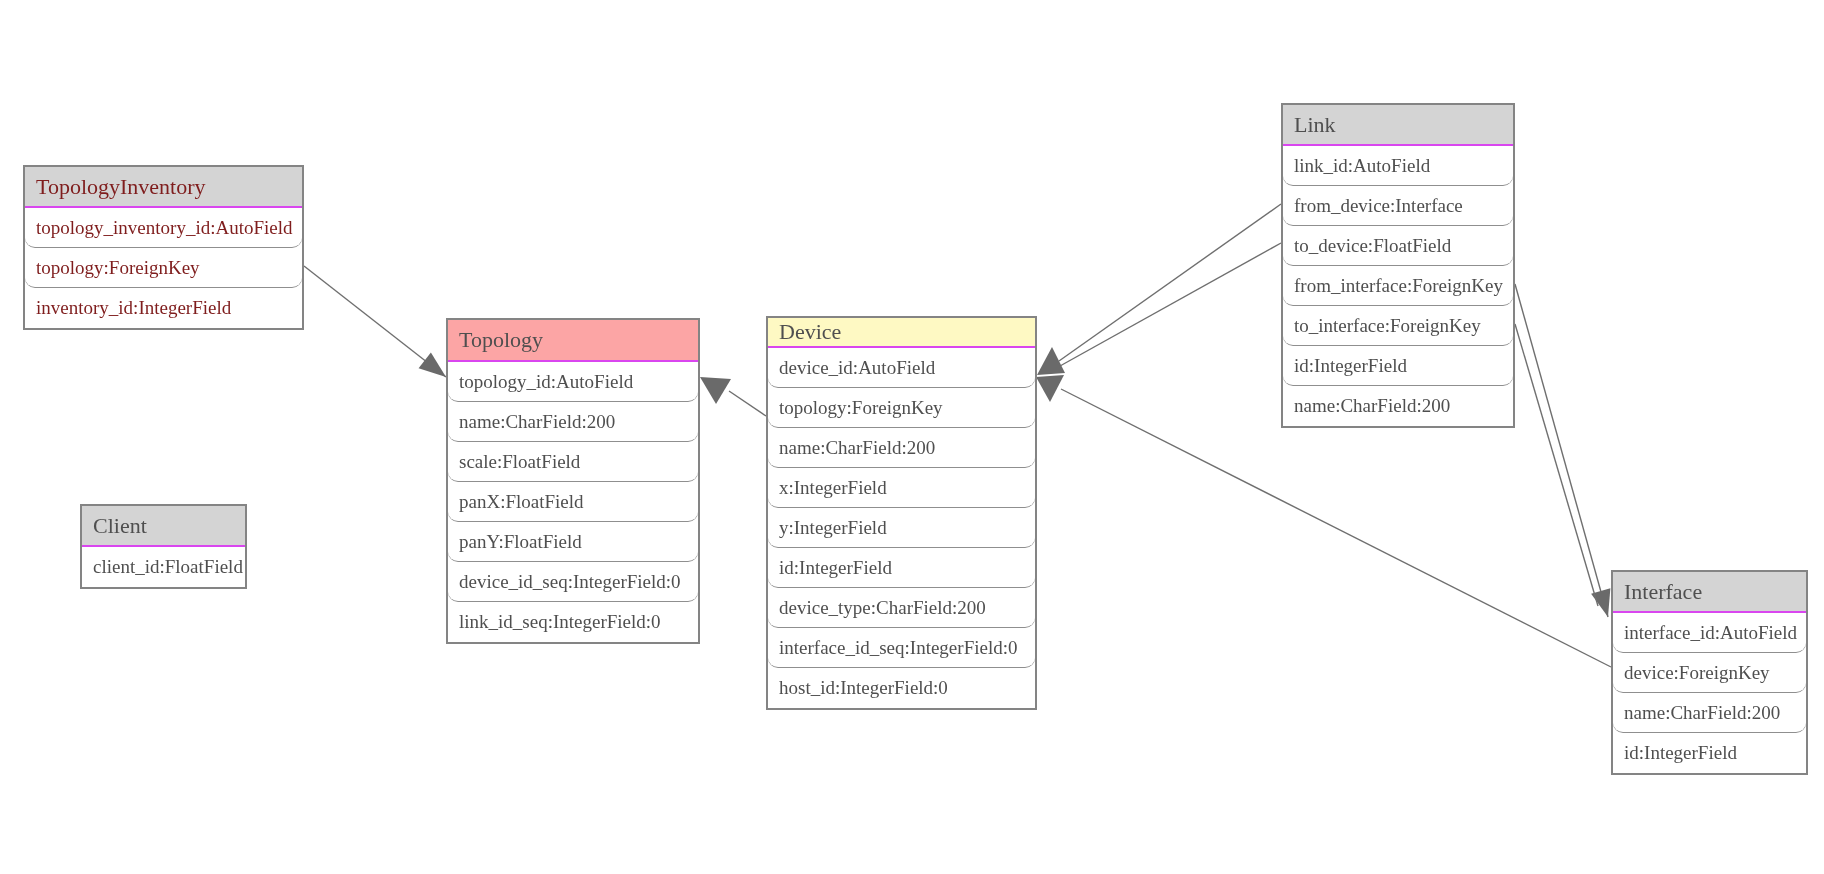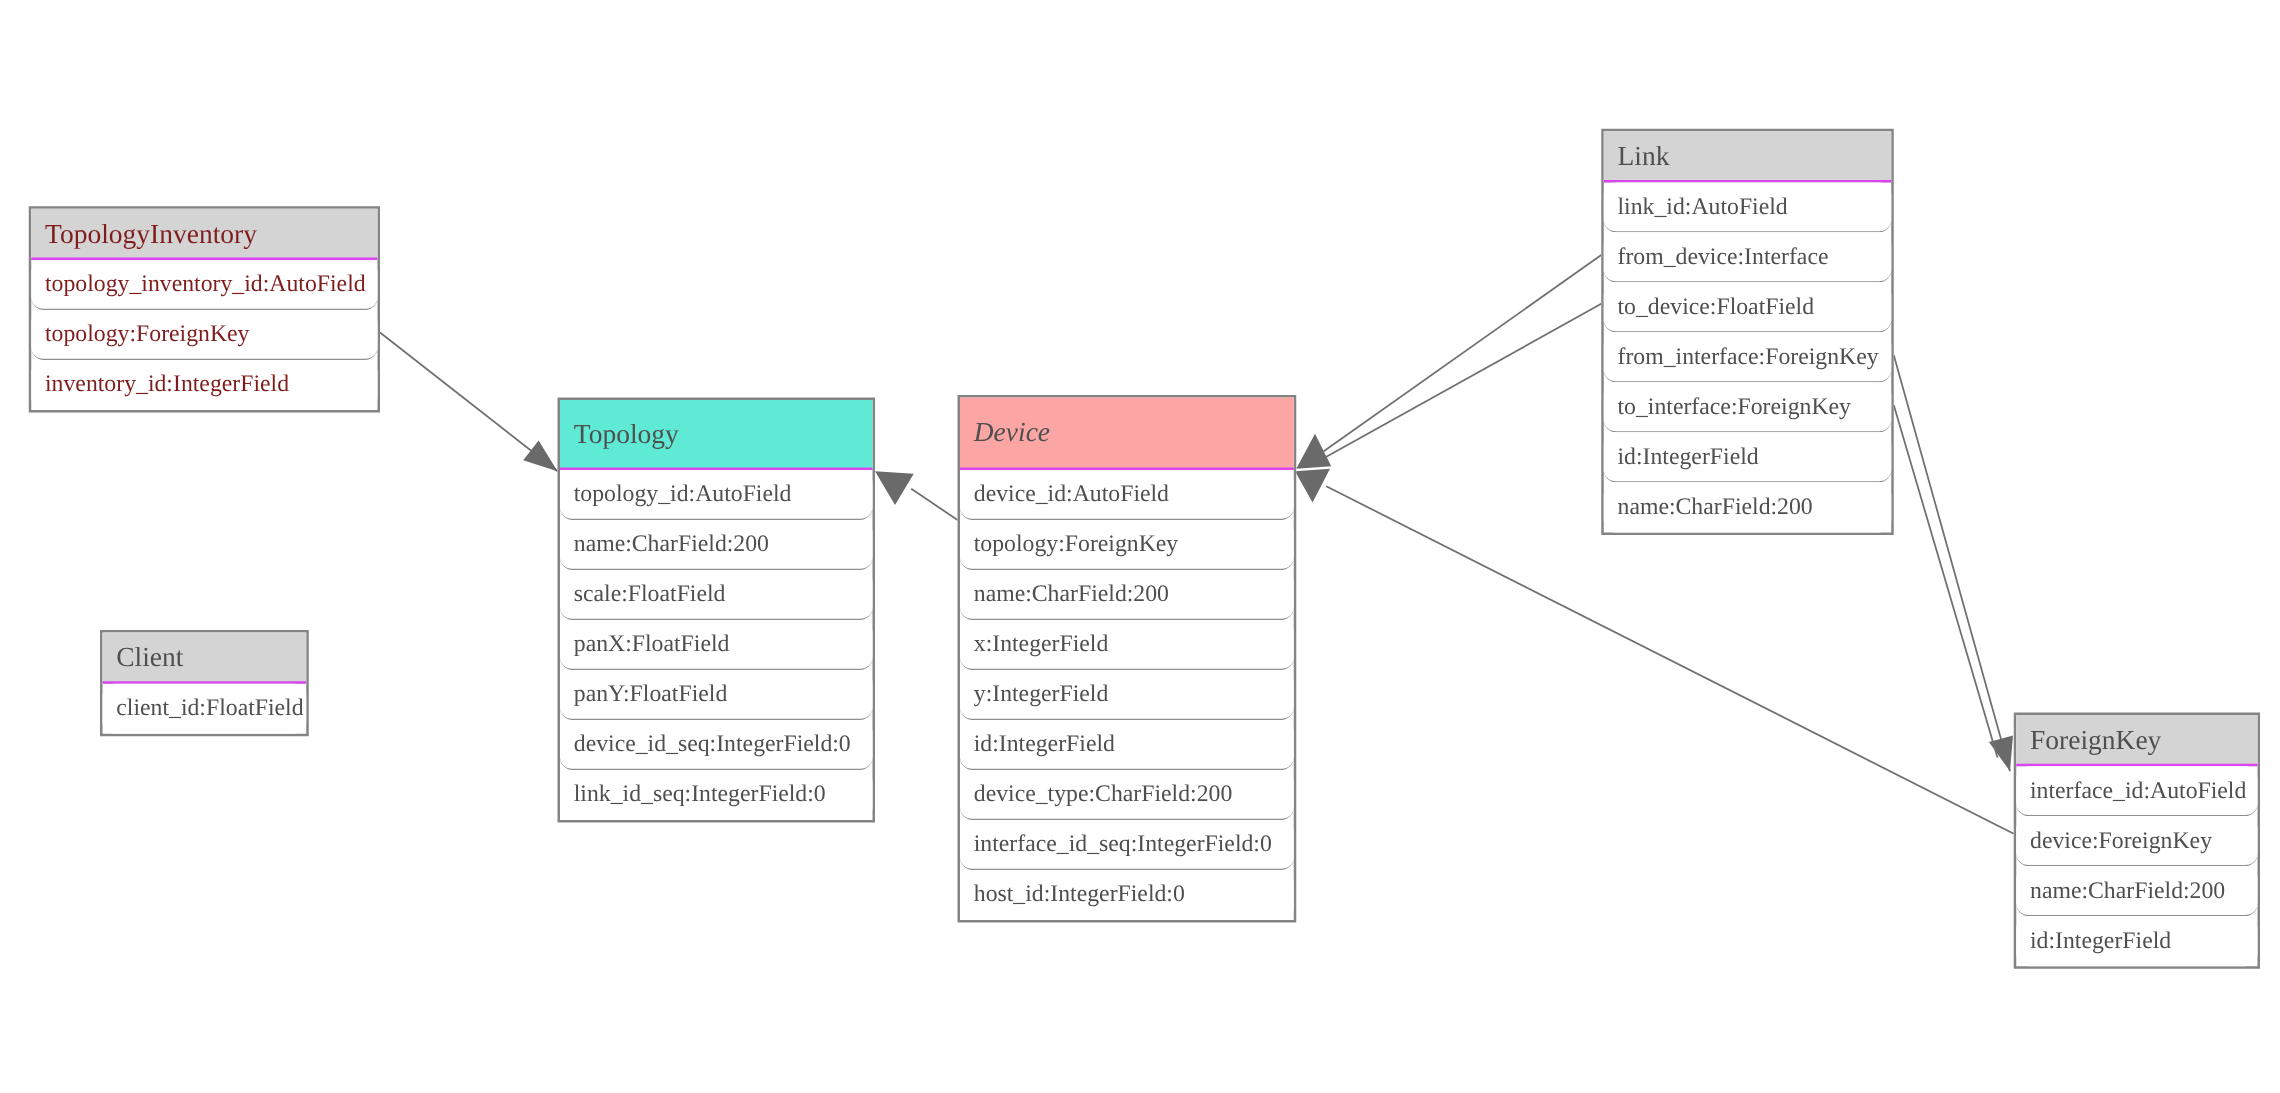--- a/index.html
+++ b/index.html
@@ -64,35 +64,35 @@
       <polygon points="1052,347 1037,375 1065,373" fill="#6a6a6a" stroke="none"></polygon>
       <polygon points="1036,377 1064,375 1050,402" fill="#6a6a6a" stroke="none"></polygon>
     </svg>
 <div class="entity" style="left: 23px; top: 165px; width: 281px; border-color: rgb(132, 132, 132); color: #7f1d1d;">
       <div class="entity-header" style="height: 41px; background: rgb(212, 212, 212);">TopologyInventory</div>
       <div class="entity-row" style="height: 40px;">topology_inventory_id:AutoField</div>
       <div class="entity-row" style="height: 40px;">topology:ForeignKey</div>
       <div class="entity-row" style="height: 40px;">inventory_id:IntegerField</div>
     </div>
     <div class="entity" style="left: 446px; top: 318px; width: 254px; border-color: rgb(132, 132, 132); color: rgb(79, 79, 79);">
-      <div class="entity-header" style="height: 56px; background: #5eead4;">Topology</div>
+      <div class="entity-header" style="height: 42px; background: #fca5a5;">Topology</div>
       <div class="entity-row" style="height: 40px;">topology_id:AutoField</div>
       <div class="entity-row" style="height: 40px;">name:CharField:200</div>
       <div class="entity-row" style="height: 40px;">scale:FloatField</div>
       <div class="entity-row" style="height: 40px;">panX:FloatField</div>
       <div class="entity-row" style="height: 40px;">panY:FloatField</div>
       <div class="entity-row" style="height: 40px;">device_id_seq:IntegerField:0</div>
       <div class="entity-row" style="height: 40px;">link_id_seq:IntegerField:0</div>
     </div>
     <div class="entity" style="left: 80px; top: 504px; width: 167px; border-color: rgb(132, 132, 132); color: rgb(79, 79, 79);">
       <div class="entity-header" style="height: 41px; background: rgb(212, 212, 212);">Client</div>
       <div class="entity-row" style="height: 40px;">client_id:FloatField</div>
     </div>
     <div class="entity" style="left: 766px; top: 316px; width: 271px; border-color: rgb(132, 132, 132); color: rgb(79, 79, 79);">
-      <div class="entity-header" style="height: 58px; background: #fca5a5; font-style: italic;">Device</div>
+      <div class="entity-header" style="height: 30px; background: #fef9c3;">Device</div>
       <div class="entity-row" style="height: 40px;">device_id:AutoField</div>
       <div class="entity-row" style="height: 40px;">topology:ForeignKey</div>
       <div class="entity-row" style="height: 40px;">name:CharField:200</div>
       <div class="entity-row" style="height: 40px;">x:IntegerField</div>
       <div class="entity-row" style="height: 40px;">y:IntegerField</div>
       <div class="entity-row" style="height: 40px;">id:IntegerField</div>
       <div class="entity-row" style="height: 40px;">device_type:CharField:200</div>
       <div class="entity-row" style="height: 40px;">interface_id_seq:IntegerField:0</div>
       <div class="entity-row" style="height: 40px;">host_id:IntegerField:0</div>
     </div>
@@ -100,19 +100,19 @@
       <div class="entity-header" style="height: 41px; background: rgb(212, 212, 212);">Link</div>
       <div class="entity-row" style="height: 40px;">link_id:AutoField</div>
       <div class="entity-row" style="height: 40px;">from_device:Interface</div>
       <div class="entity-row" style="height: 40px;">to_device:FloatField</div>
       <div class="entity-row" style="height: 40px;">from_interface:ForeignKey</div>
       <div class="entity-row" style="height: 40px;">to_interface:ForeignKey</div>
       <div class="entity-row" style="height: 40px;">id:IntegerField</div>
       <div class="entity-row" style="height: 40px;">name:CharField:200</div>
     </div>
     <div class="entity" style="left: 1611px; top: 570px; width: 197px; border-color: rgb(132, 132, 132); color: rgb(79, 79, 79);">
-      <div class="entity-header" style="height: 41px; background: rgb(212, 212, 212);">ForeignKey</div>
+      <div class="entity-header" style="height: 41px; background: rgb(212, 212, 212);">Interface</div>
       <div class="entity-row" style="height: 40px;">interface_id:AutoField</div>
       <div class="entity-row" style="height: 40px;">device:ForeignKey</div>
       <div class="entity-row" style="height: 40px;">name:CharField:200</div>
       <div class="entity-row" style="height: 40px;">id:IntegerField</div>
     </div>
   </div>
 
 </body></html>

